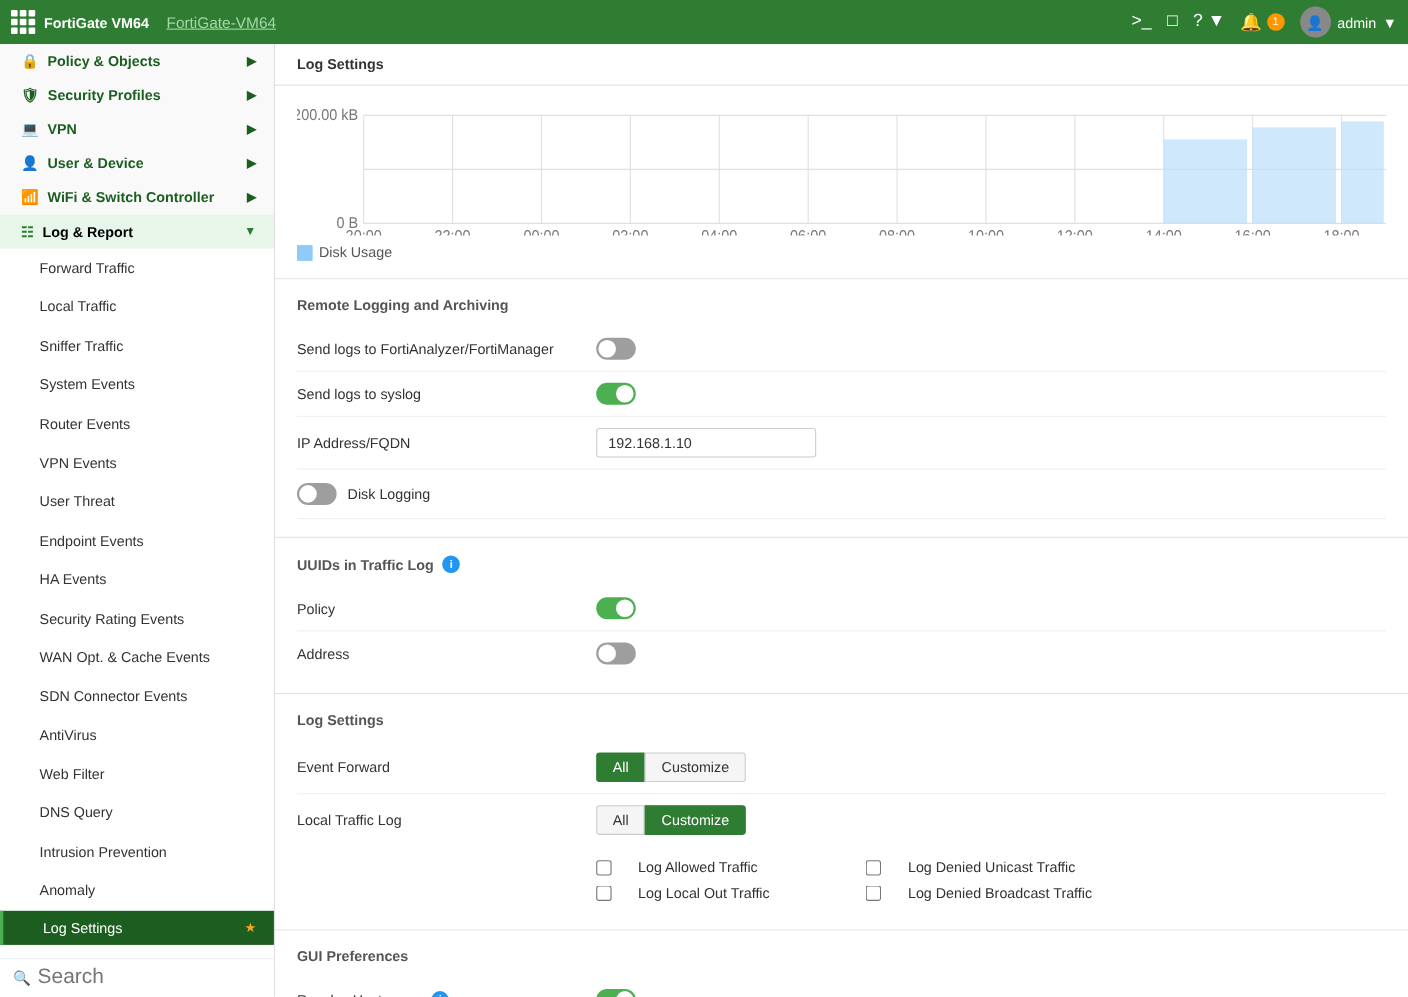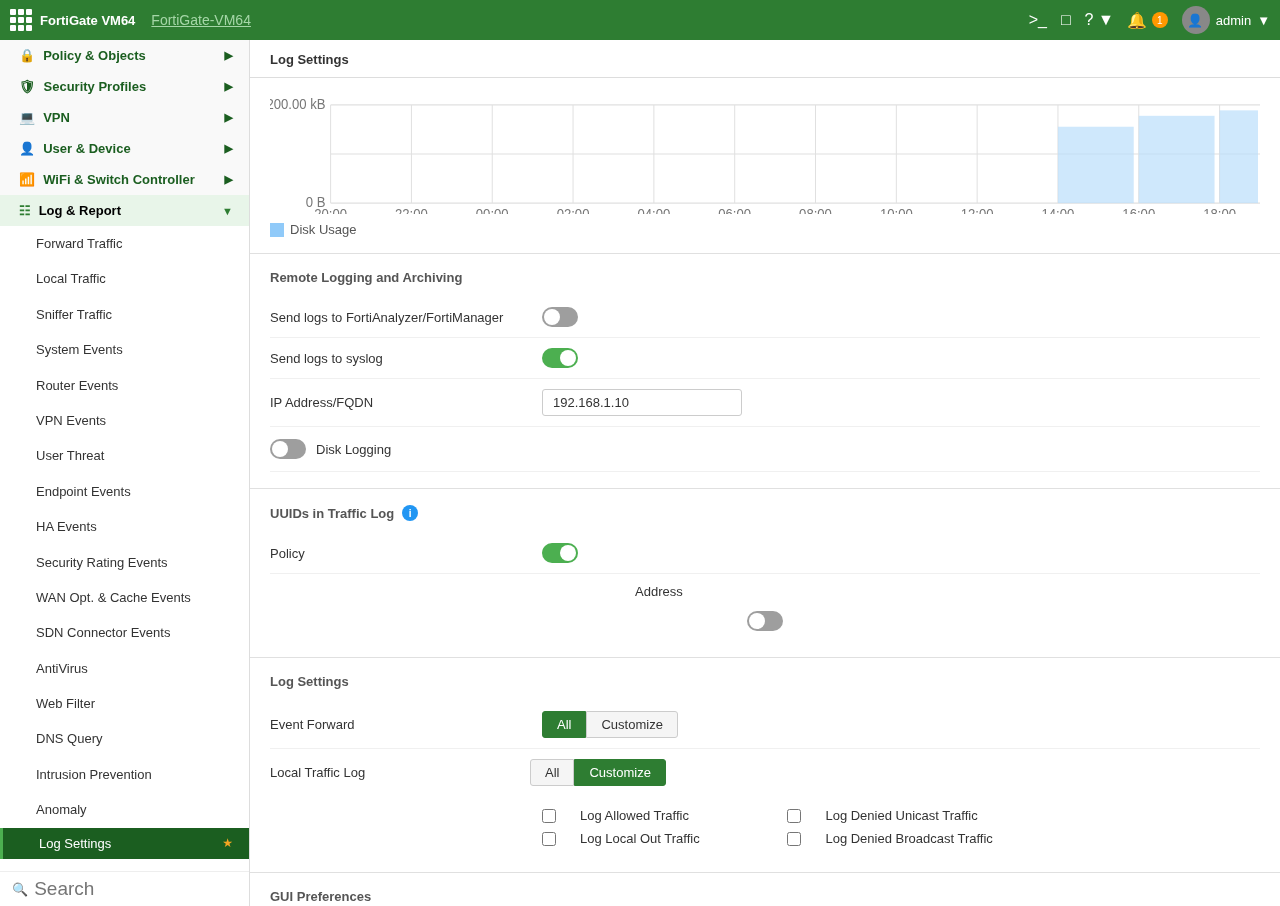--- a/index.html
+++ b/index.html
@@ -204,21 +204,21 @@
     }
 
     
     .form-row {
       display: flex;
       align-items: center;
       padding: 10px 0;
       border-bottom: 1px solid #f0f0f0;
       gap: 12px;
     }
-    .form-row:last-child { border-bottom: none; flex-direction: column; }
+    .form-row:last-child { border-bottom: none; }
     .form-label {
       width: 260px;
       color: #333;
       font-size: 13px;
       flex-shrink: 0;
     }
 
     
     .toggle {
       position: relative;
@@ -582,21 +582,21 @@
 
       <div class="form-row">
         <span class="form-label">Event Forward</span>
         <div class="btn-group">
           <button class="btn active-btn">All</button>
           <button class="btn inactive-btn">Customize</button>
         </div>
       </div>
 
       <div class="form-row" style="flex-direction:column;align-items:flex-start;">
-        <div style="display:flex;align-items:center;width:100%;">
+        <div style="display:flex;align-items:center;gap:12px;width:100%;">
           <span class="form-label">Local Traffic Log</span>
           <div class="btn-group">
             <button class="btn inactive-btn">All</button>
             <button class="btn active-btn">Customize</button>
           </div>
         </div>
 
         <div class="checkbox-grid" style="margin-left:272px;">
           <label class="checkbox-item">
             <input type="checkbox" style="">

